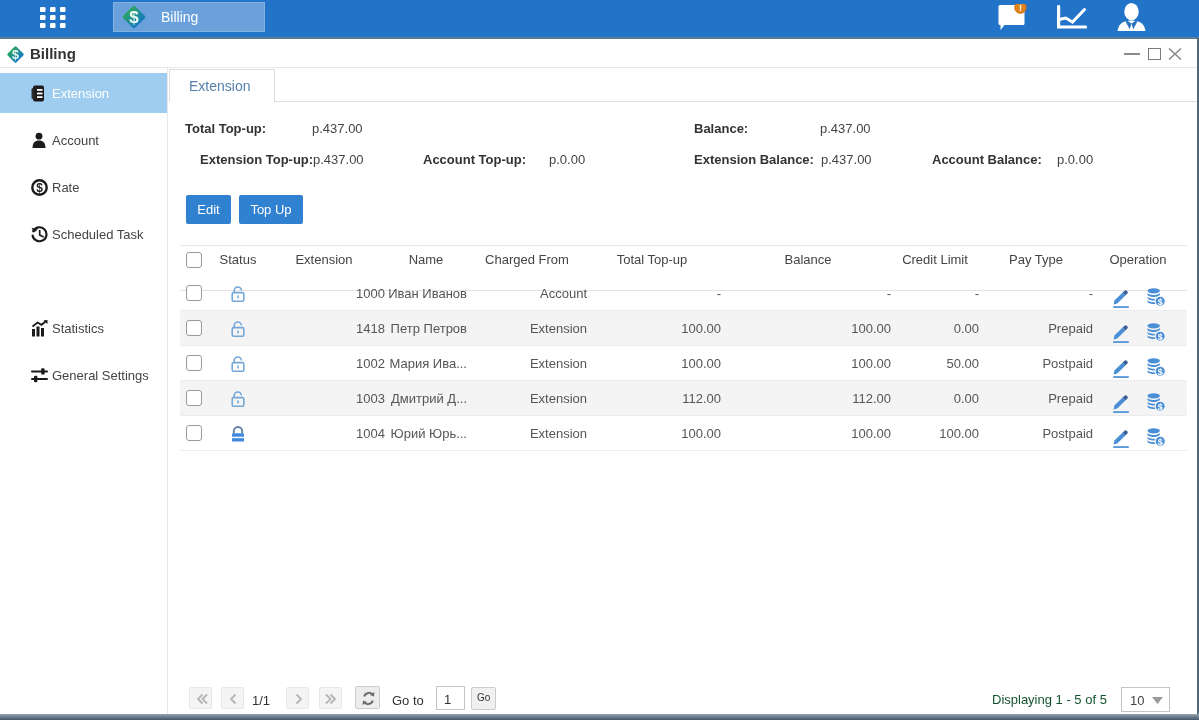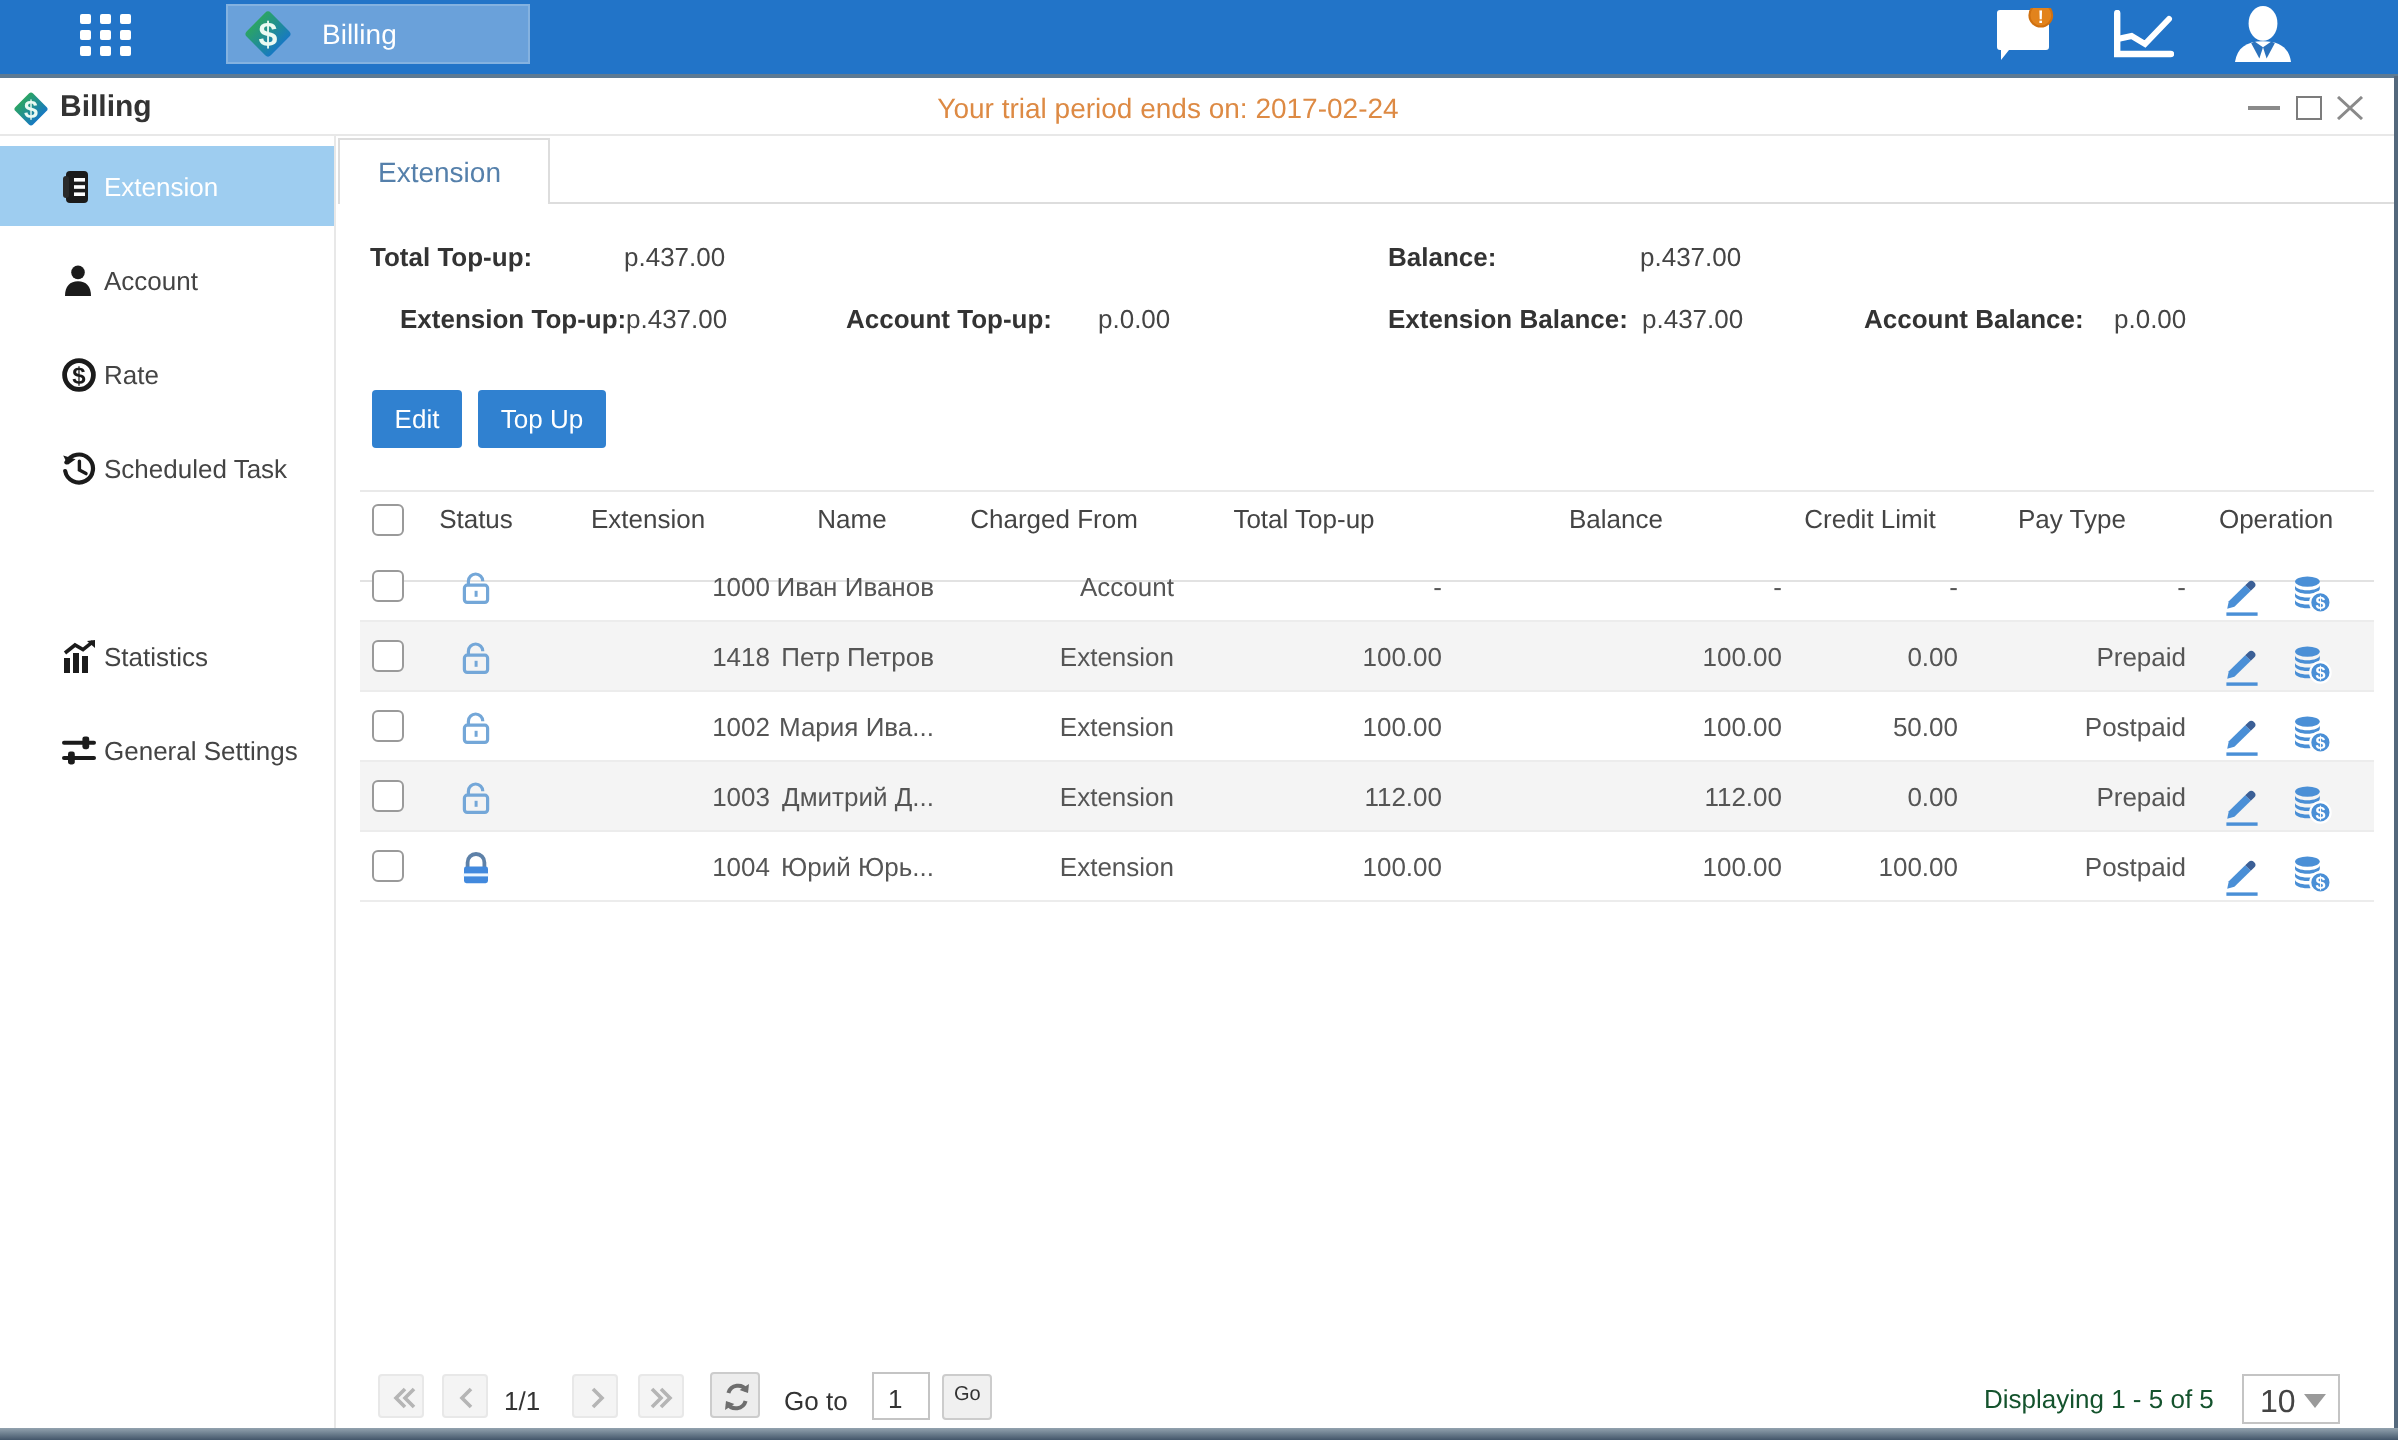--- a/index.html
+++ b/index.html
@@ -65,21 +65,20 @@
 </style>
 </head>
 <body>
 <div class="app">
   <div class="abs topbar"></div>
   <div class="abs topstrip"></div>
   <div class="abs billtab"></div>
   <div class="abs billtab-label">Billing</div>
   <div class="abs titlebar"></div>
   <div class="abs title-text">Billing</div>
-  <div class="abs trial">Your trial period ends on: 2017-02-24</div>
   <div class="abs win-min"></div>
   <div class="abs win-max"></div>
   <div class="abs sidebar"></div>
   <div class="mitem active" style="top:73px;">
     <svg width="16" height="17" viewBox="0 0 16 17">
         <rect x="2" y="0.5" width="11" height="16" rx="2" fill="#1b1b1b"></rect>
         <rect x="0.5" y="3" width="3" height="11" rx="1.5" fill="#2a2a2a"></rect>
         <rect x="6" y="4" width="5.5" height="1.8" fill="#fff"></rect>
         <rect x="6" y="7.6" width="5.5" height="1.8" fill="#fff"></rect>
         <rect x="6" y="11.2" width="5.5" height="1.8" fill="#fff"></rect>
@@ -378,20 +377,20 @@
       </svg></div>
   <div class="ftext" style="left:392px; top:693px;">Go to</div>
   <div class="abs" style="left:436px; top:686px; width:29px; height:24px; border:1px solid #c4c4c4; background:#fff;">
       <span style="position:absolute; left:7px; top:5px; font-size:13px; color:#333;">1</span>
     </div>
   <div class="pbtn" style="left:471px; top:687px; width:25px; height:23px; background:#f0f0f0; border-color:#ccc;">
       <span style="position:absolute; left:5px; top:4px; font-size:10px; color:#333;">Go</span>
     </div>
   <div class="ftext" style="left:992px; top:692px; color:#14532d;">Displaying 1 - 5 of 5</div>
   <div class="abs" style="left:1121px; top:687px; width:49px; height:25px; border:1px solid #c4c4c4; background:#fff;">
-    <span style="position:absolute; left:8px; top:5px; font-size:16px; color:#444;">10</span>
+    <span style="position:absolute; left:8px; top:5px; font-size:13px; color:#444;">10</span>
     <svg style="position:absolute; right:6px; top:9px;" width="11" height="7" viewBox="0 0 11 7">
         <path d="M0 0 h11 l-5.5 7 z" fill="#9a9a9a"></path>
       </svg>
   </div>
   <div class="abs" style="left:1197px; top:38px; width:2px; height:682px; background:#54687c;"></div>
   <div class="abs" style="left:0; top:714px; width:1199px; height:6px; background:linear-gradient(#93a3af,#43566a);"></div>
 </div>
 
 </body></html>

